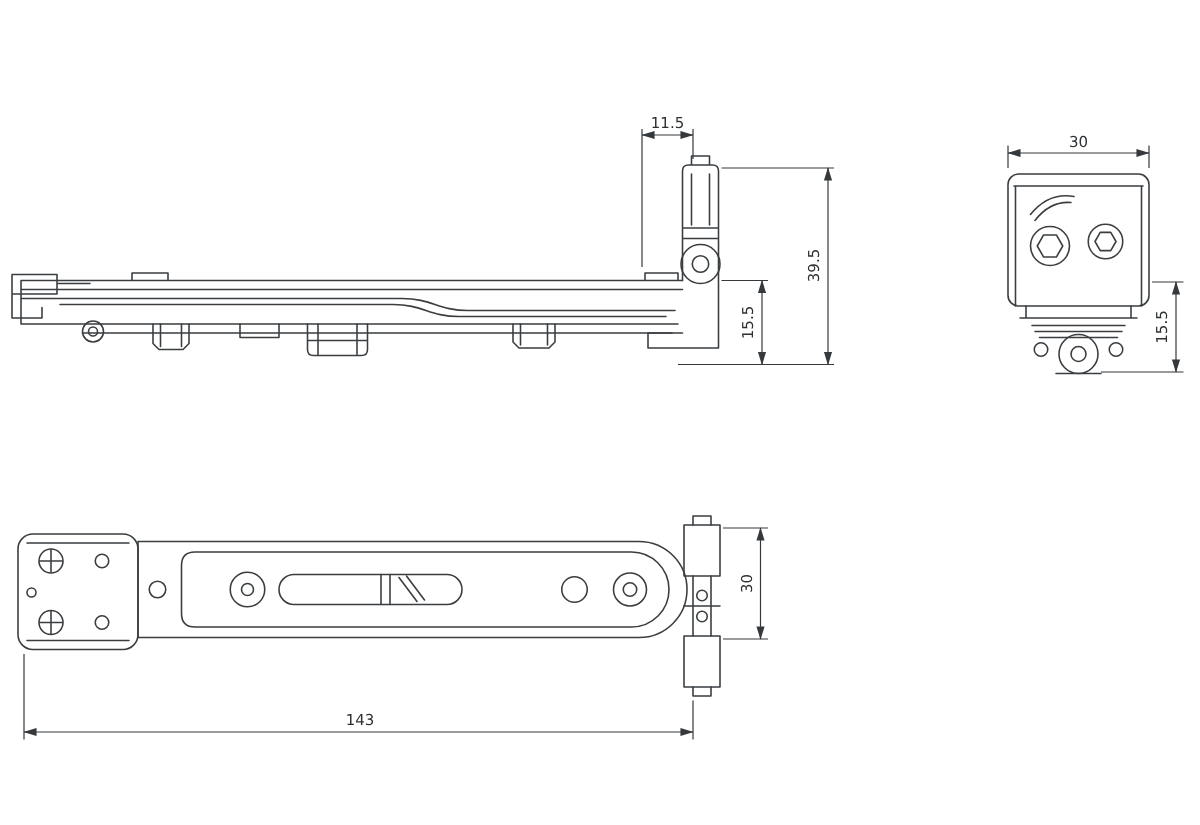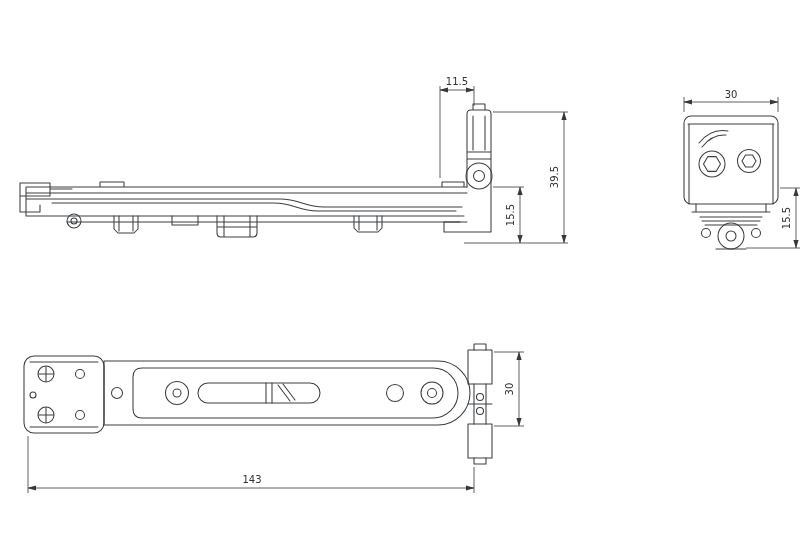--- a/index.html
+++ b/index.html
@@ -1,17 +1,17 @@
 <!DOCTYPE html>
 <html><head>
 <meta charset="utf-8">
 <style>
   html,body{margin:0;padding:0;background:#ffffff;}
   body{width:800px;height:550px;overflow:hidden;font-family:"DejaVu Sans",sans-serif;}
-  .canvas{position:relative;width:784px;height:550px;background:#ffffff;padding-left:12px;}
+  .canvas{position:relative;width:784px;height:550px;background:#ffffff;}
   svg{display:block;}
   .line path,.line rect,.line circle,.line polygon{
     fill:none;stroke:#3a3e41;stroke-width:1.05;stroke-linecap:round;stroke-linejoin:round;
   }
   .wheel{fill:url(#xh);stroke:#3a3e41;stroke-width:1.05;}
   .dim path{fill:none;stroke:#35393c;stroke-width:0.8;}
   .dim text{font:10px "DejaVu Sans",sans-serif;fill:#2e3134;}
 </style>
 </head>
 <body>

